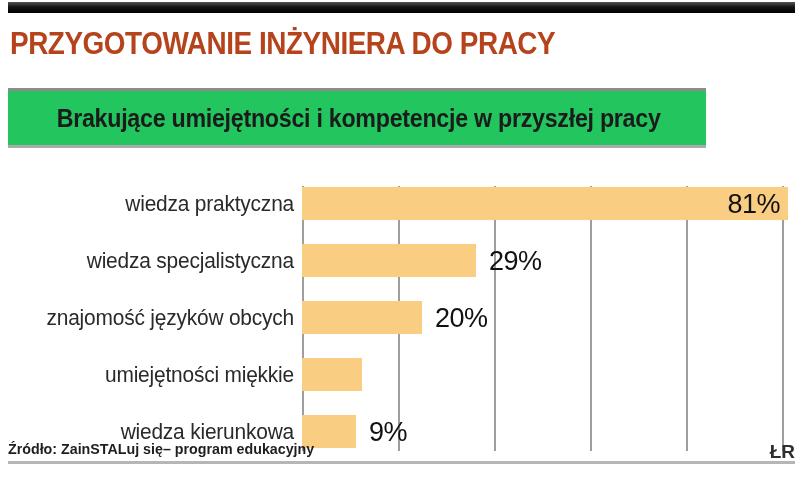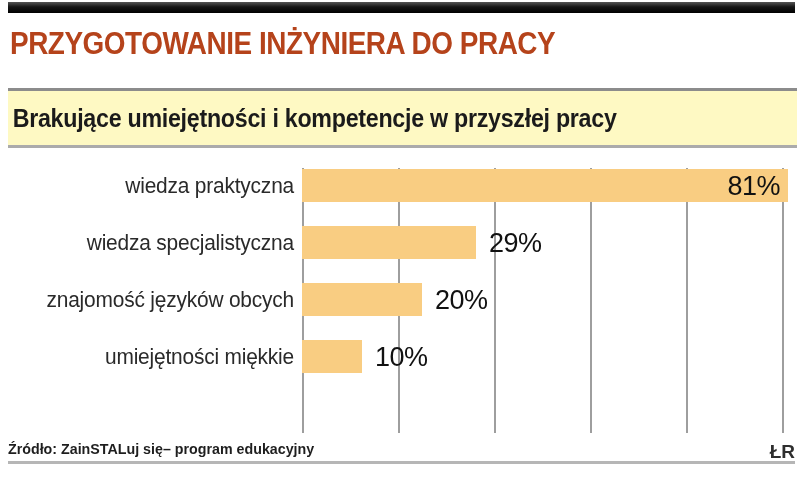--- a/index.html
+++ b/index.html
@@ -25,40 +25,41 @@
     font-weight: bold;
     color: #b5431b;
     letter-spacing: -0.5px;
     transform: scaleX(0.90);
     transform-origin: left center;
     white-space: nowrap;
   }
   .subtitle-band {
     position: absolute;
     left: 8px; top: 88px;
-    width: 789px; height: 54px;
-    background: #fef9c3;
+    width: 654px; height: 54px;
+    background: #22c55e;
     border-top: 3px solid #8c8c8c;
     border-bottom: 3px solid #ababab;
     display: flex;
     align-items: center;
+    padding-left: 44px;
   }
   .subtitle-text {
     font-size: 25px;
     font-weight: bold;
     color: #1b1b1b;
     padding-left: 5px;
     letter-spacing: -0.3px;
     transform: scaleX(0.93);
     transform-origin: left center;
     white-space: nowrap;
   }
   .chart {
     position: absolute;
-    left: 0; top: 150px;
+    left: 0; top: 168px;
     width: 800px; height: 285px;
   }
   .gridline {
     position: absolute;
     top: 18px;
     width: 2px;
     height: 265px;
     background: #9e9e9e;
   }
   .chart-row {
@@ -159,23 +160,27 @@
 
     <div class="chart-row" style="top: 133px; padding-left: 44px;">
       <div class="category-label">znajomość języków obcych</div>
       <div class="value-bar" style="width: 120px; background: rgb(249, 205, 130);"></div>
       <div class="value-label" style="left: 435px;">20%</div>
     </div>
 
     <div class="chart-row" style="top: 190px;">
       <div class="category-label">umiejętności miękkie</div>
       <div class="value-bar" style="width: 60px; background: rgb(249, 205, 130);"></div>
-      <div class="value-label" style="left: 375px;">10%</div>
     </div>
 
+    <div class="chart-row" style="top: 247px;">
+      <div class="category-label">wiedza kierunkowa</div>
+      <div class="value-bar" style="width: 54px; background: rgb(249, 205, 130);"></div>
+      <div class="value-label" style="left: 369px;">9%</div>
+    </div>
   </div>
 
   <div class="source-note">Źródło: ZainSTALuj się– program edukacyjny</div>
 
   <div class="credit">ŁR</div>
 
   <div class="bottom-rule"></div>
 
 </div>
 

